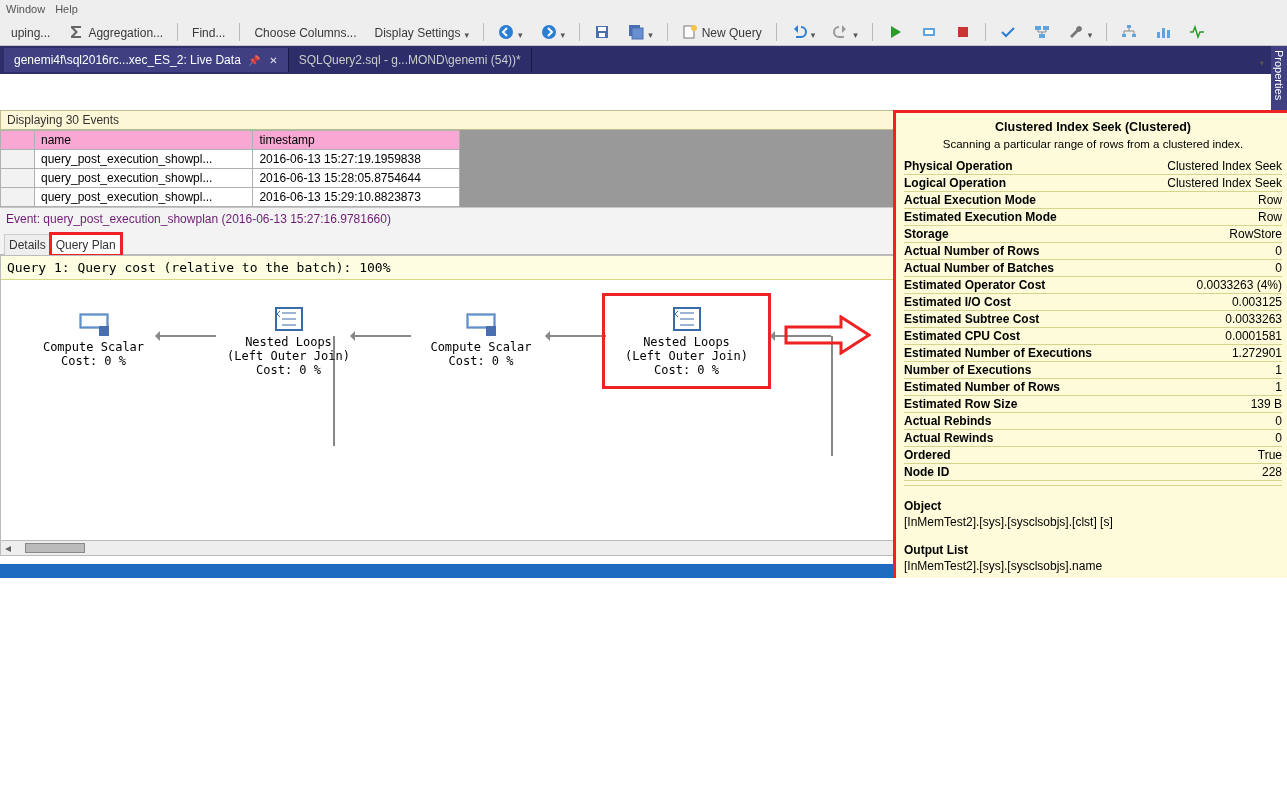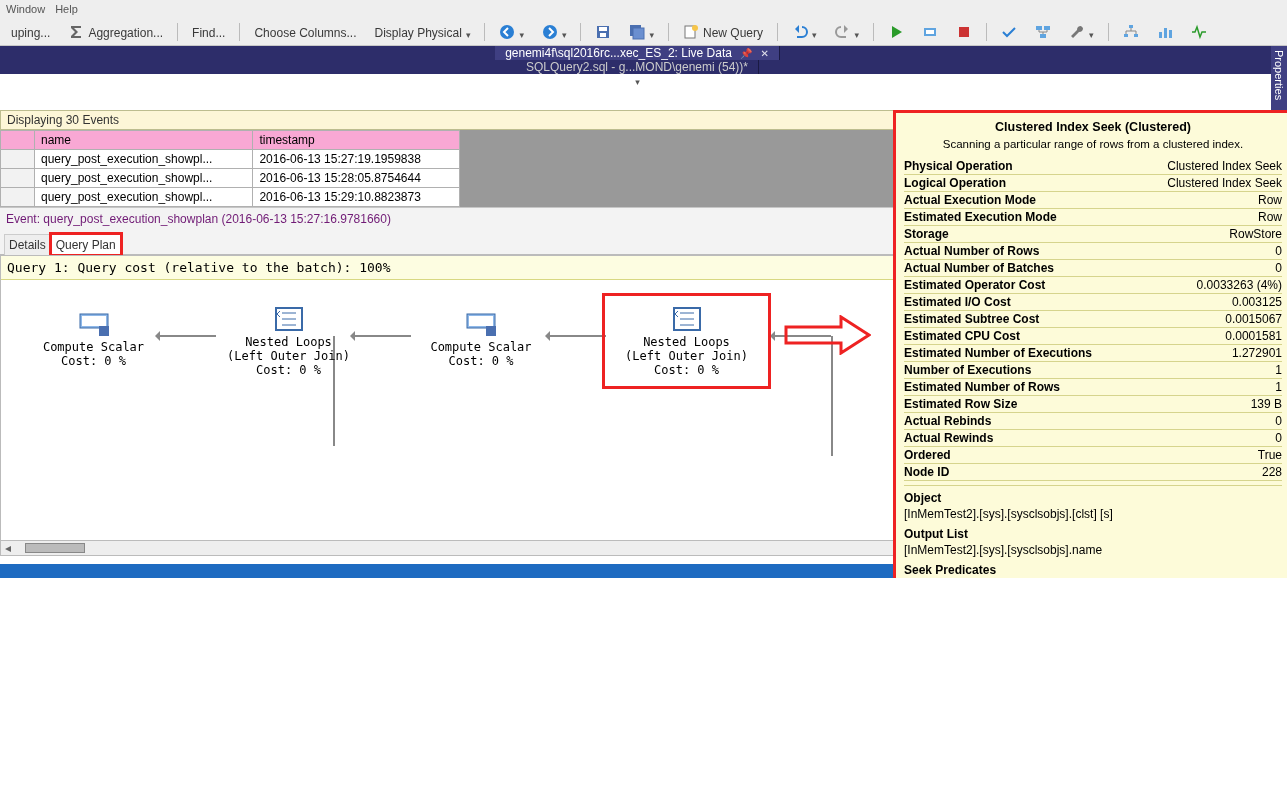--- a/index.html
+++ b/index.html
@@ -2,21 +2,21 @@
 <html><head>
 <meta charset="utf-8">
 <style>
   * { box-sizing: border-box; margin: 0; padding: 0; }
   body { font-family: "Segoe UI", Tahoma, Arial, sans-serif; font-size: 12px; background: #fff; color: #000; width: 1287px; overflow: hidden; }
   .menu-frag { display: flex; align-items: center; gap: 10px; padding: 1px 6px; color: #555; background: #eee; height: 18px; }
   .menu-frag span { font-size: 11px; }
   .toolbar { display: flex; align-items: center; gap: 4px; background: #eee; padding: 2px 4px; height: 28px; border-bottom: 1px solid #c8c8c8; }
   .btn, .dropdown, .iconbtn { display: inline-flex; align-items: flex-end; gap: 4px; padding: 2px 6px; border: 1px solid transparent; background: transparent; cursor: default; height: 22px; font-size: 12px; color: #393939; }
   .sep { width: 1px; background: #bbb; height: 18px; margin: 0 3px; }
-  .tabbar { display: flex; align-items: center; background: #2d2d6a; height: 28px; padding-left: 4px; flex-direction: column; }
+  .tabbar { display: flex; align-items: center; background: #2d2d6a; height: 28px; padding-left: 4px; }
   .doc-tab { display: flex; align-items: center; gap: 8px; height: 24px; padding: 0 10px; color: #ccc; font-size: 12px; border-right: 1px solid #1a1a44; cursor: default; }
   .doc-tab.active { background: #3f3f82; color: #fff; }
   .doc-tab .pin, .doc-tab .x { font-size: 10px; opacity: .85;}
   .tabbar-spacer { flex: 1; }
   .tabbar-prop { writing-mode: vertical-rl; color: #fff; font-size: 11px; padding: 4px 2px; background: #3f3f82; margin-left: auto; align-self: flex-start; height: 64px; margin-top: 0; }
   .events-strip { background: #fdf6d7; border: 1px solid #bdbd8f; padding: 2px 6px; font-size: 12px; color: #333; }
   .grid-outer { background: #999; padding: 0; }
   .grid { border-collapse: collapse; background: #fff; font-size: 12px; width: 460px; }
   .grid th, .grid td { border: 1px solid #b0b0b0; padding: 2px 6px; text-align: left; font-weight: normal; }
   .grid th { background: #f9a8d4; }
@@ -38,21 +38,21 @@
   .big-arrow { position:absolute; }
   .hscroll { height: 15px; background: #eee; border-top: 1px solid #bbb; display:flex; align-items:center;}
   .hscroll .thumb { height:10px; width:60px; background:#bbb; border:1px solid #888; margin-left:10px;}
   
   .tooltip-panel { position: absolute; right: -6px; top: 110px; width: 400px; border: 3px solid #e22; background: #fdfbd9; padding: 6px 8px 10px; font-size: 12px; color: #000; line-height: 16px; z-index: 50; }
   .tooltip-panel h4 { text-align: center; font-weight: bold; font-size: 12.5px; margin-bottom: 1px; }
   .tooltip-panel .sub { text-align: center; margin-bottom: 6px; font-size: 11.5px; }
   .kv-row { display: flex; justify-content: space-between; border-bottom: 1px solid #d6d48d; padding: 0 0; }
   .kv-row .k { font-weight: bold; }
   .kv-row .v { text-align: left; }
-  .tooltip-panel .section-label { font-weight: bold; margin-top: 4px; }
+  .tooltip-panel .section-label { font-weight: bold; margin-top: 12px; }
   .bottom-bar { height: 14px; background: #1e6bc1; margin-top: 8px;}
   
   svg.ico { width:16px; height:16px; }
   .chev { font-size: 9px; color:#555;}
   .main-area { position: relative; }
 </style>
 </head>
 <body>
 
 <div class="main-area">
@@ -70,21 +70,21 @@
     <svg class="ico" viewBox="0 0 16 16">
           <path d="M3 2h10v2H6l4 4-4 4h7v2H3v-2l4-4-4-4z" fill="#666"></path>
         </svg>
     <span>Aggregation...</span>
   </span>
   <div class="sep"></div>
   <span class="btn">Find...</span>
   <div class="sep"></div>
   <span class="btn">Choose Columns...</span>
   <span class="btn">
-        <span>Display Physical</span> 
+        <span>Display Settings</span> 
         <span class="chev">▾</span>
       </span>
   <div class="sep"></div>
   <span class="iconbtn">
     <svg class="ico" viewBox="0 0 16 16">
           <circle cx="8" cy="8" r="7" fill="#2a7fd4"></circle>
           <path d="M9 4l-4 4 4 4" stroke="#fff" stroke-width="2" fill="none"></path>
         </svg>
     <span class="chev">▾</span>
   </span>
@@ -358,21 +358,21 @@
         <div class="kv-row">
           <span class="k">Estimated Operator Cost</span>
           <span class="v">0.0033263 (4%)</span>
         </div>
         <div class="kv-row">
           <span class="k">Estimated I/O Cost</span>
           <span class="v">0.003125</span>
         </div>
         <div class="kv-row">
           <span class="k">Estimated Subtree Cost</span>
-          <span class="v">0.0015067</span>
+          <span class="v">0.0033263</span>
         </div>
         <div class="kv-row">
           <span class="k">Estimated CPU Cost</span>
           <span class="v">0.0001581</span>
         </div>
         <div class="kv-row">
           <span class="k">Estimated Number of Executions</span>
           <span class="v">1.272901</span>
         </div>
         <div class="kv-row">

